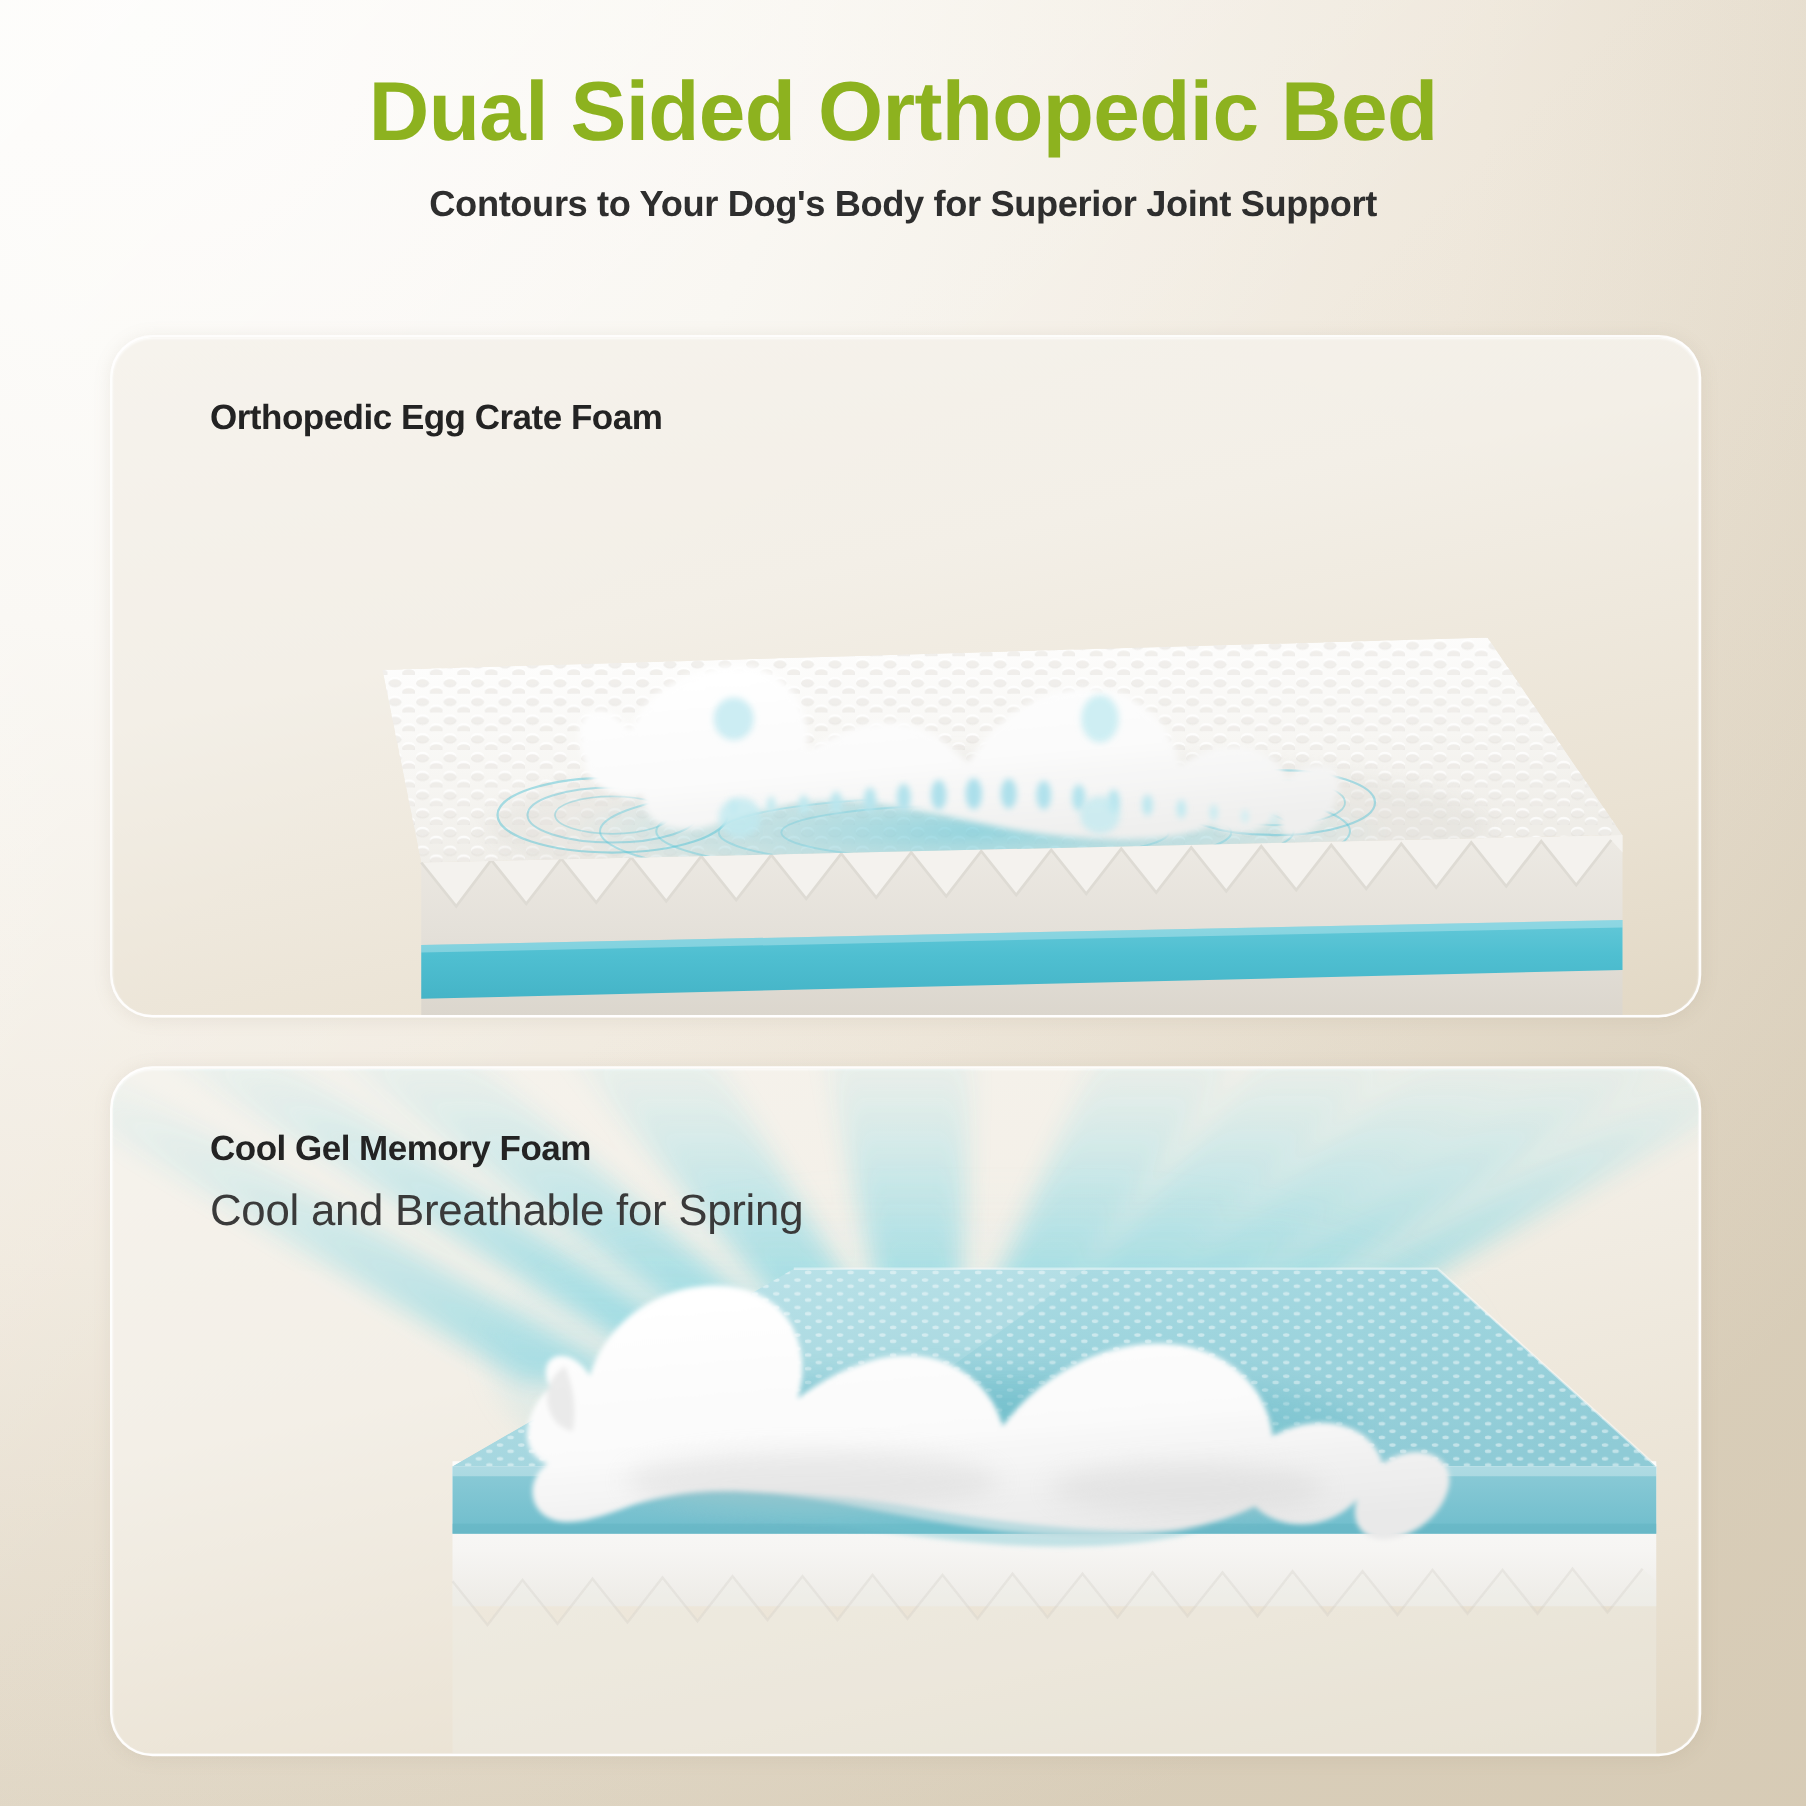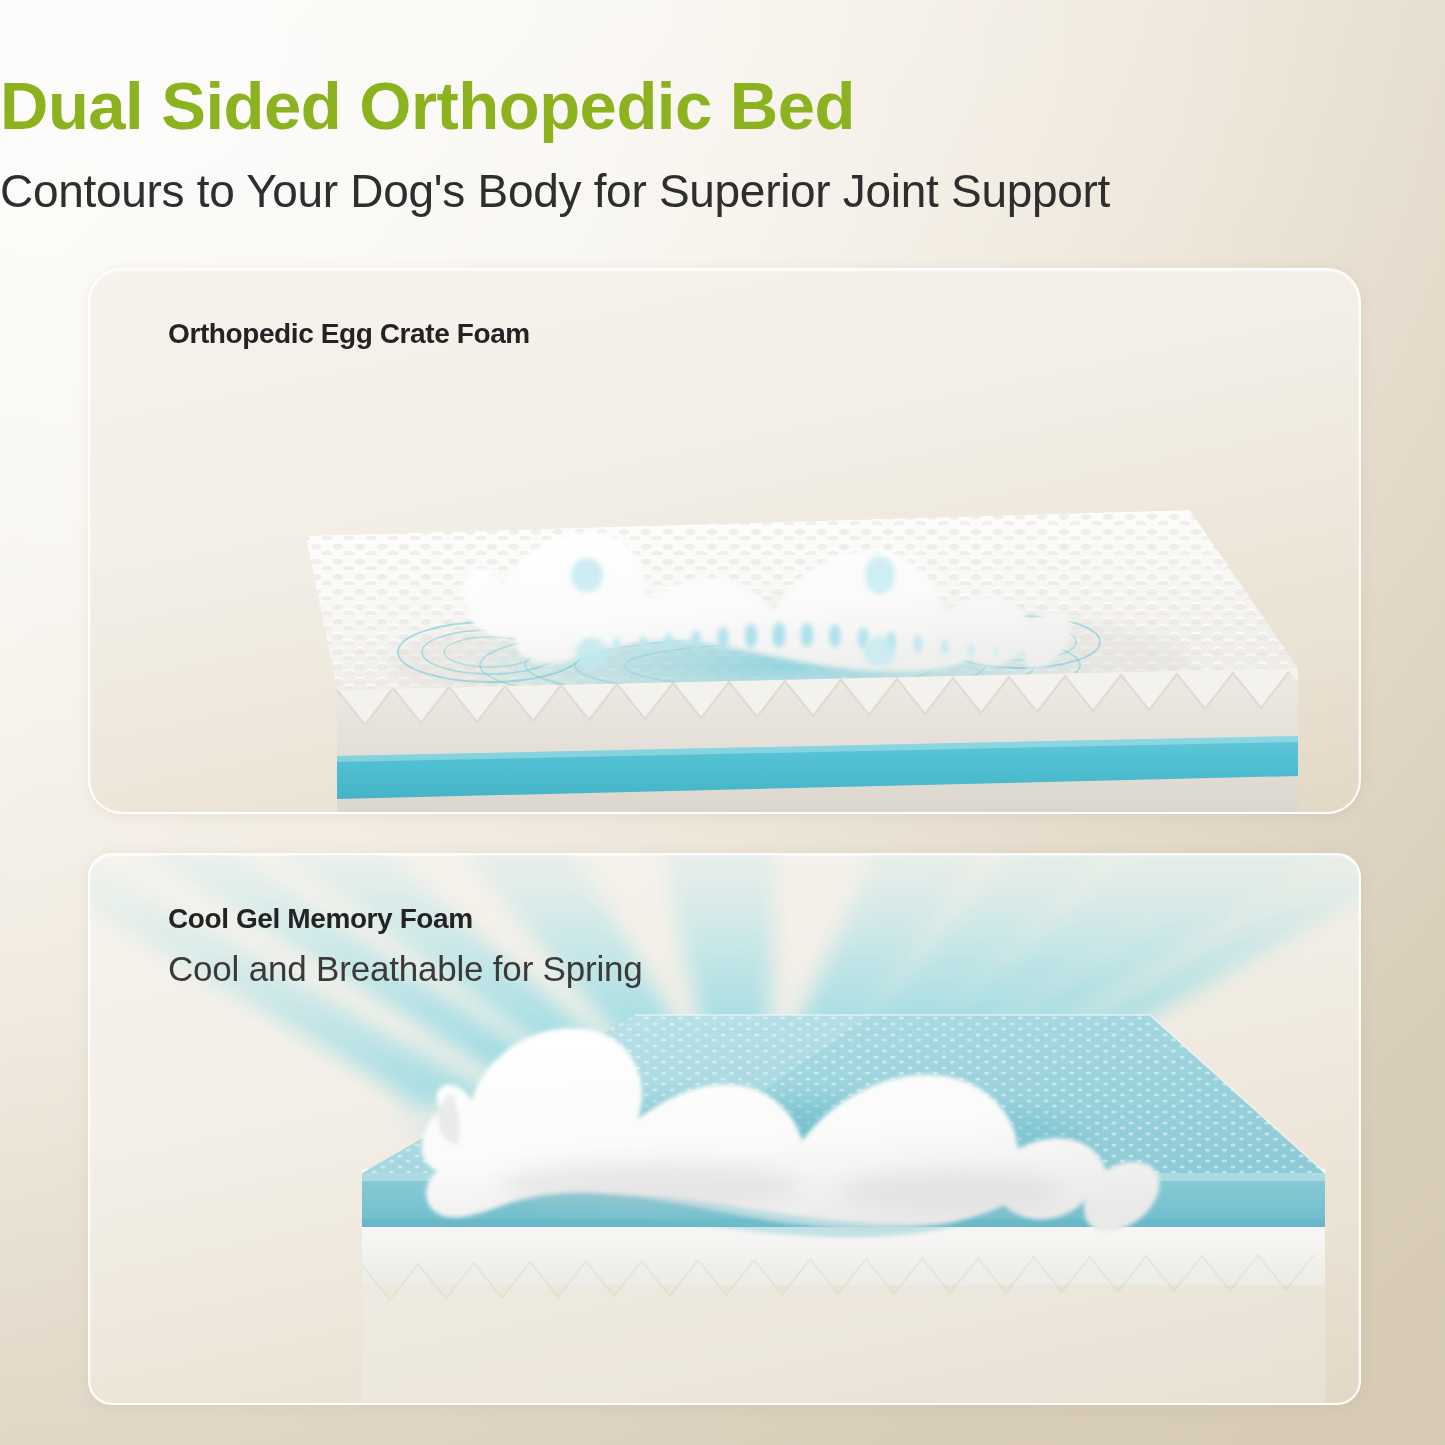--- a/index.html
+++ b/index.html
@@ -27,59 +27,60 @@
     content: "";
     position: absolute;
     inset: 0;
     background: linear-gradient(135deg, rgba(255,255,255,0.55) 0%, rgba(255,255,255,0.0) 45%, rgba(205,190,164,0.35) 100%);
     pointer-events: none;
   }
 
   
   .header {
     position: absolute;
-    top: 70px;
+    top: 54px;
     left: 0;
     width: 100%;
+    text-align: center;
     z-index: 5;
   }
   .title {
     font-size: 67px;
     font-weight: bold;
     letter-spacing: -0.5px;
     color: #8DB21F;
     line-height: 1.08;
     margin: 0;
     white-space: nowrap;
   }
   .subtitle {
     margin: 22px 0 0 0;
-    font-size: 46px;
-    font-weight: 400;
+    font-size: 29px;
+    font-weight: 700;
     color: #2E2E2E;
     letter-spacing: -0.3px;
     white-space: nowrap;
   }
 
   
   .card {
     position: absolute;
     left: 88px;
     width: 1269px;
     border-radius: 34px;
     background: linear-gradient(168deg, #F6F3ED 0%, #F3EFE7 38%, #EAE2D3 78%, #E2D8C5 100%);
     border: 2px solid rgba(255,255,255,0.92);
     box-shadow:
       0 2px 14px rgba(150,135,110,0.13),
       inset 0 1px 2px rgba(255,255,255,0.85);
     overflow: hidden;
     z-index: 3;
   }
   .card-1 { top: 268px; height: 542px; }
-  .card-2 { top: 853px; height: 548px; border-radius: 24px; }
+  .card-2 { top: 853px; height: 548px; }
 
   .card-head {
     position: absolute;
     left: 78px;
     top: 48px;
     z-index: 4;
   }
   .card-title {
     font-size: 28px;
     font-weight: bold;

